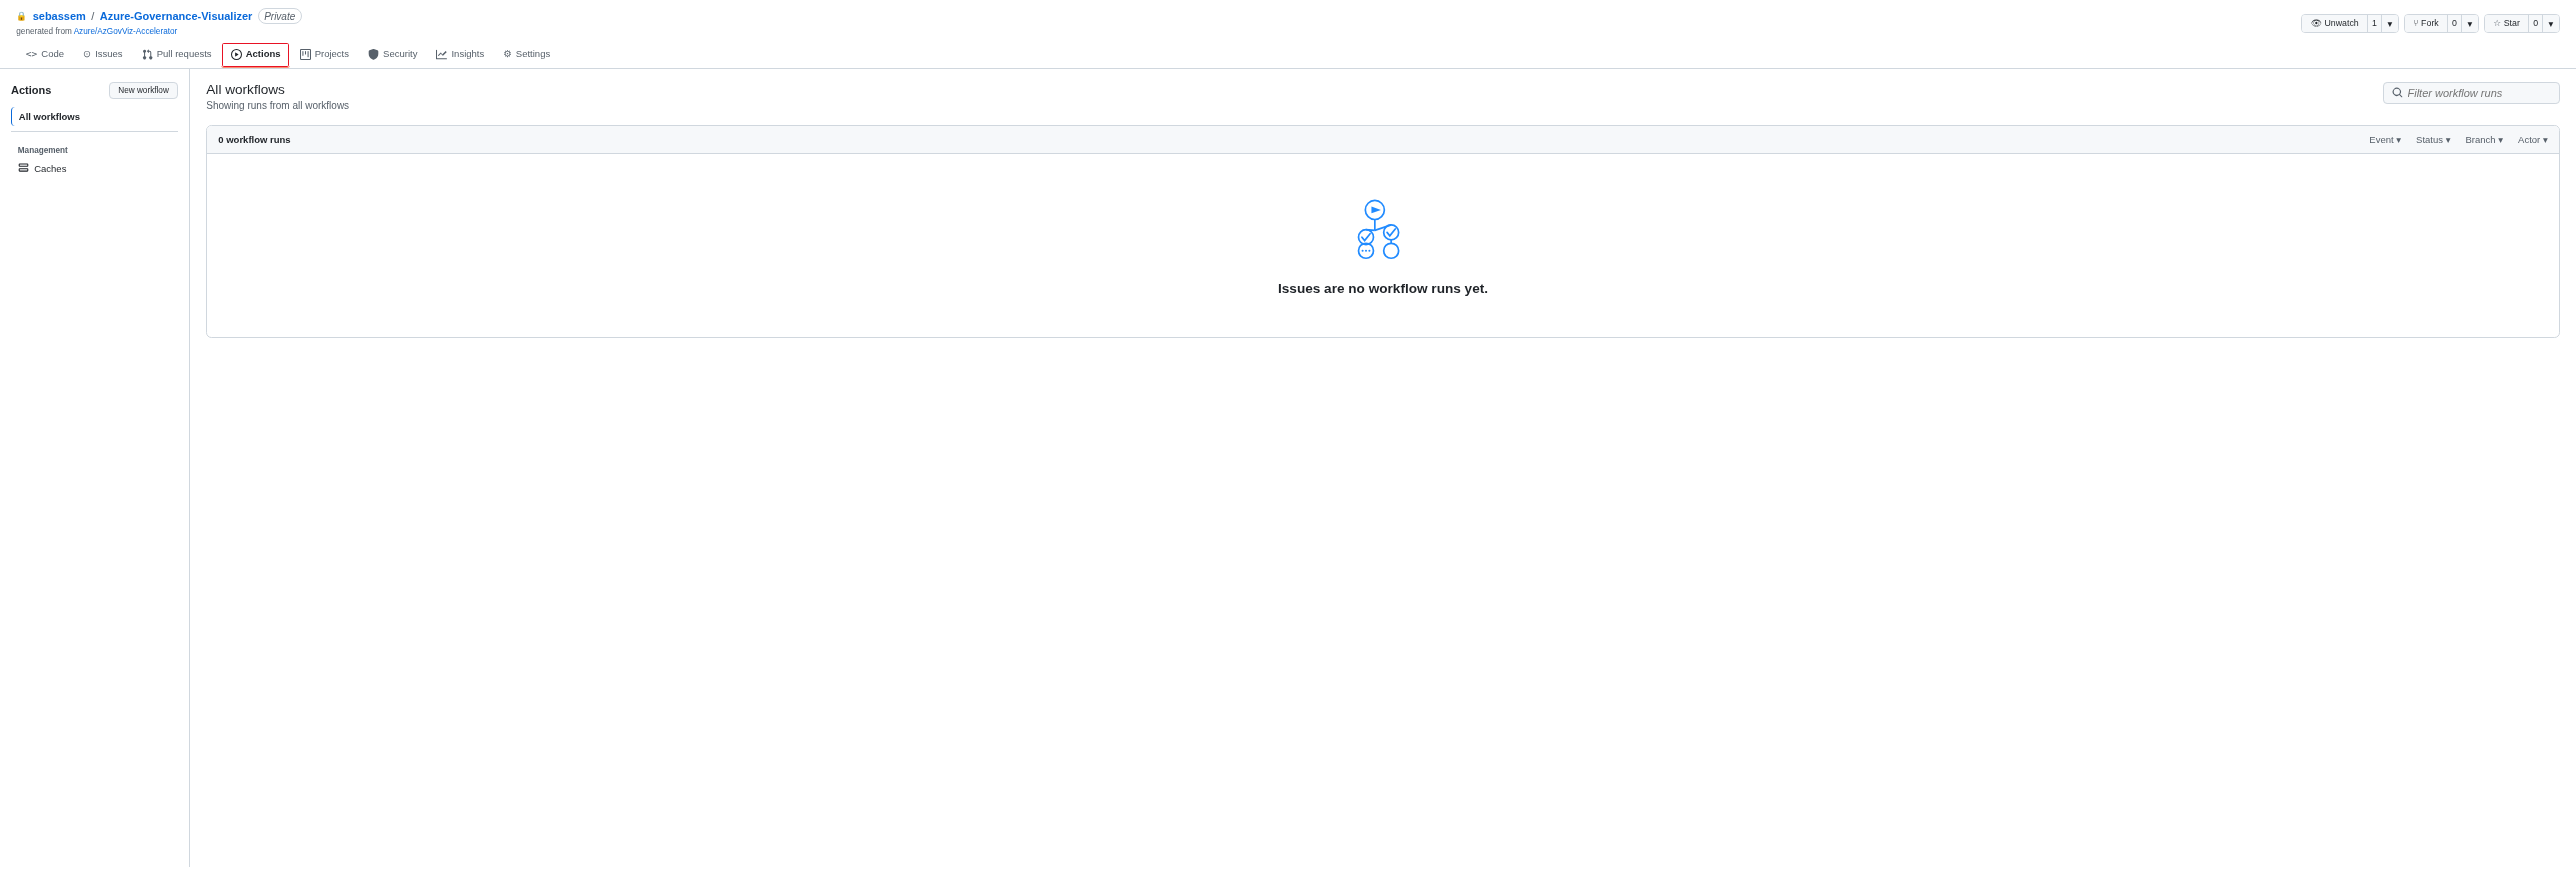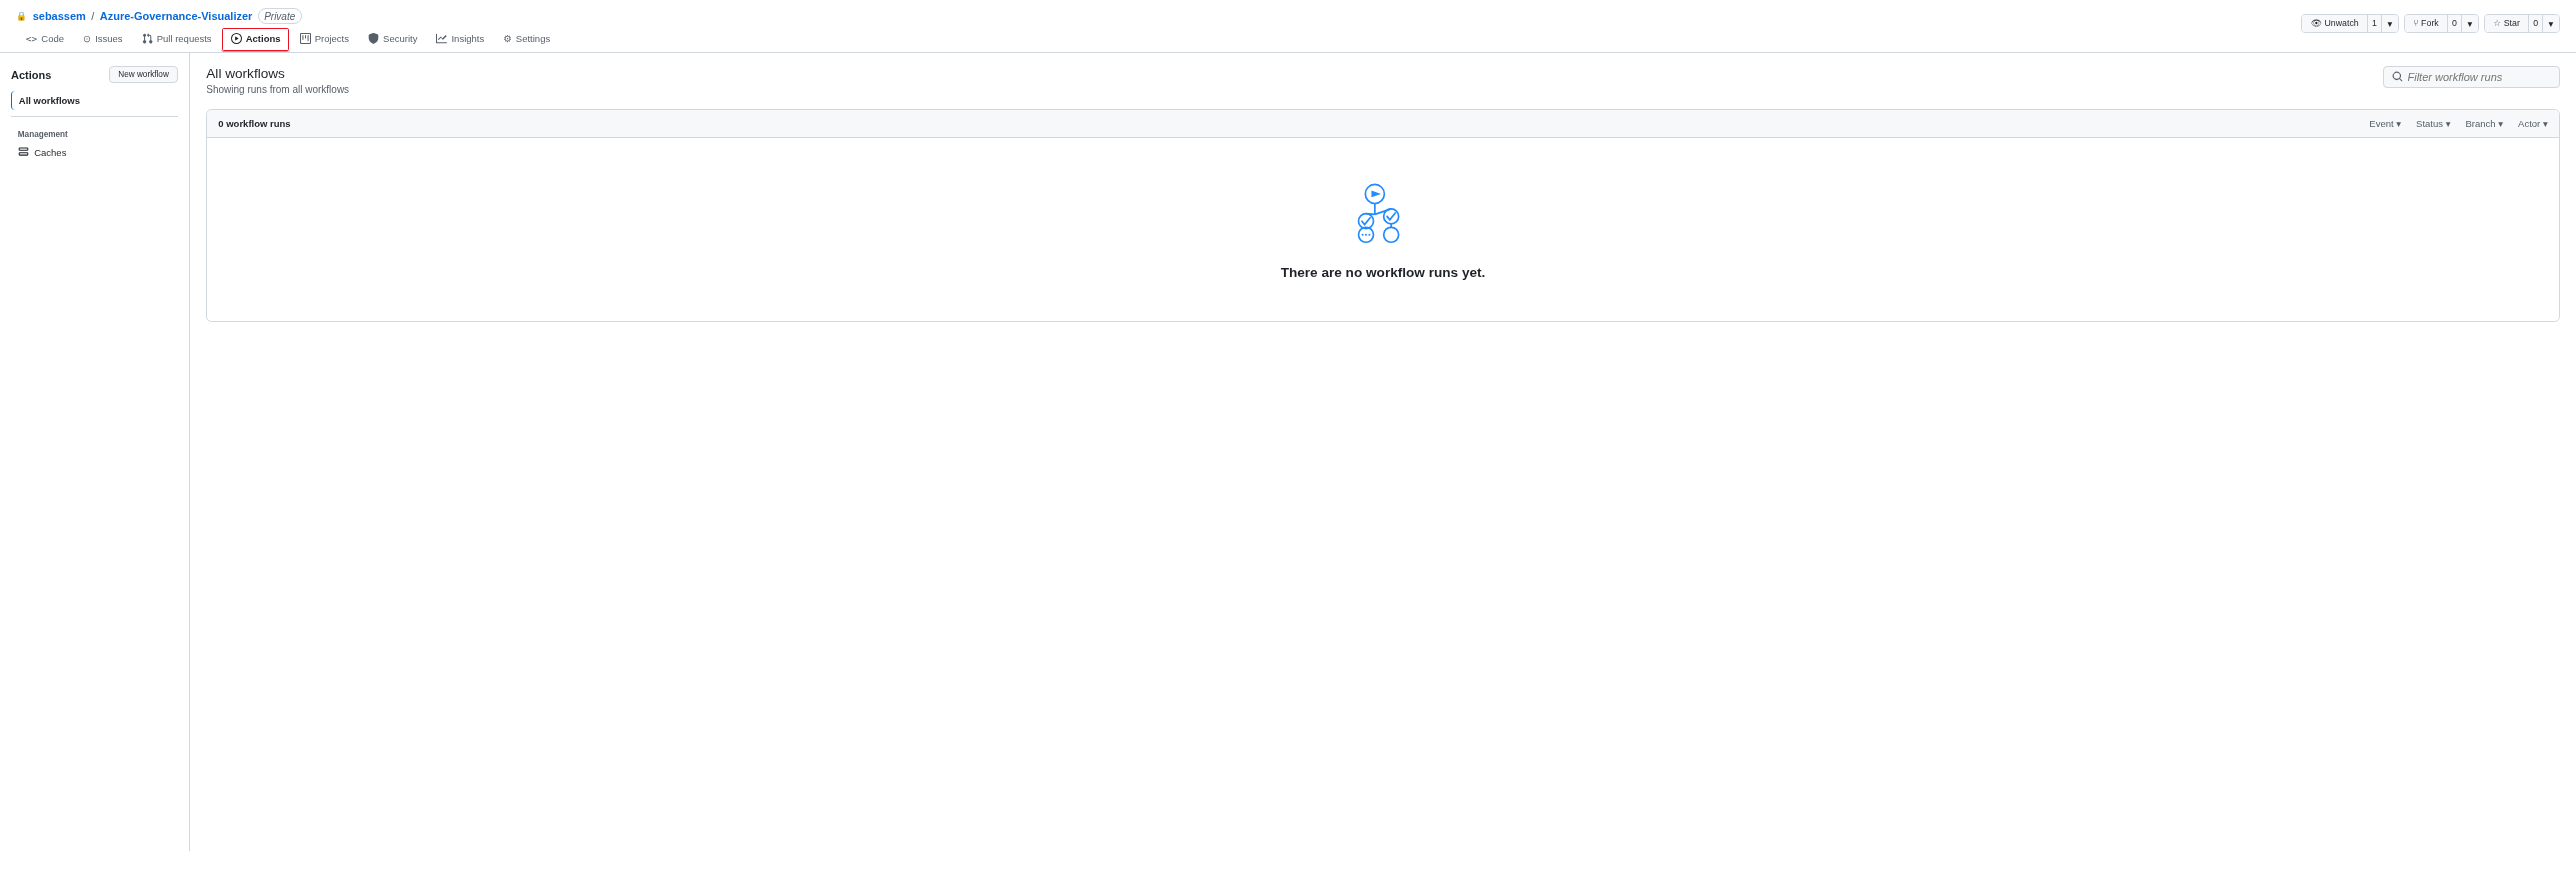--- a/index.html
+++ b/index.html
@@ -198,20 +198,24 @@
           <span class="main">
             <span style="color:#57606a;">☆</span>
             <span>Star</span>
           </span>
           <span style="padding: 3.4px 4.1px; background:#f6f8fa; border-left:0.7px solid #d0d7de; font-size:8.8px;">0</span>
           <span class="caret">▾</span>
         </div>
       </div>
     </div>
 
+    <div class="repo-generated">
+      <span>generated from</span>
+      <a href="#">Azure/AzGovViz-Accelerator</a>
+    </div>
 
     <nav>
       <ul class="nav-tabs">
         <li>
           <a href="#">
             <span style="font-family:monospace;">&lt;&gt;</span>
             <span>Code</span>
           </a>
         </li>
         <li>
@@ -372,19 +376,19 @@
               <circle cx="20" cy="82" r="1.5" fill="#218bff"></circle>
               <circle cx="25" cy="82" r="1.5" fill="#218bff"></circle>
               <circle cx="30" cy="82" r="1.5" fill="#218bff"></circle>
 
               <circle cx="62" cy="82" r="11" stroke="#218bff" stroke-width="2.5" fill="none"></circle>
 
               <line x1="25" y1="73" x2="25" y2="71" stroke="#218bff" stroke-width="2.5"></line>
               <line x1="62" y1="66" x2="62" y2="71" stroke="#218bff" stroke-width="2.5"></line>
             </svg>
           </div>
-          <div class="empty-state-title">There are no workflow runs yet.</div>
+          <div class="empty-state-title">Issues are no workflow runs yet.</div>
         </div>
       </div>
     </div>
   </div>
 </div>
 
 
 </body></html>

